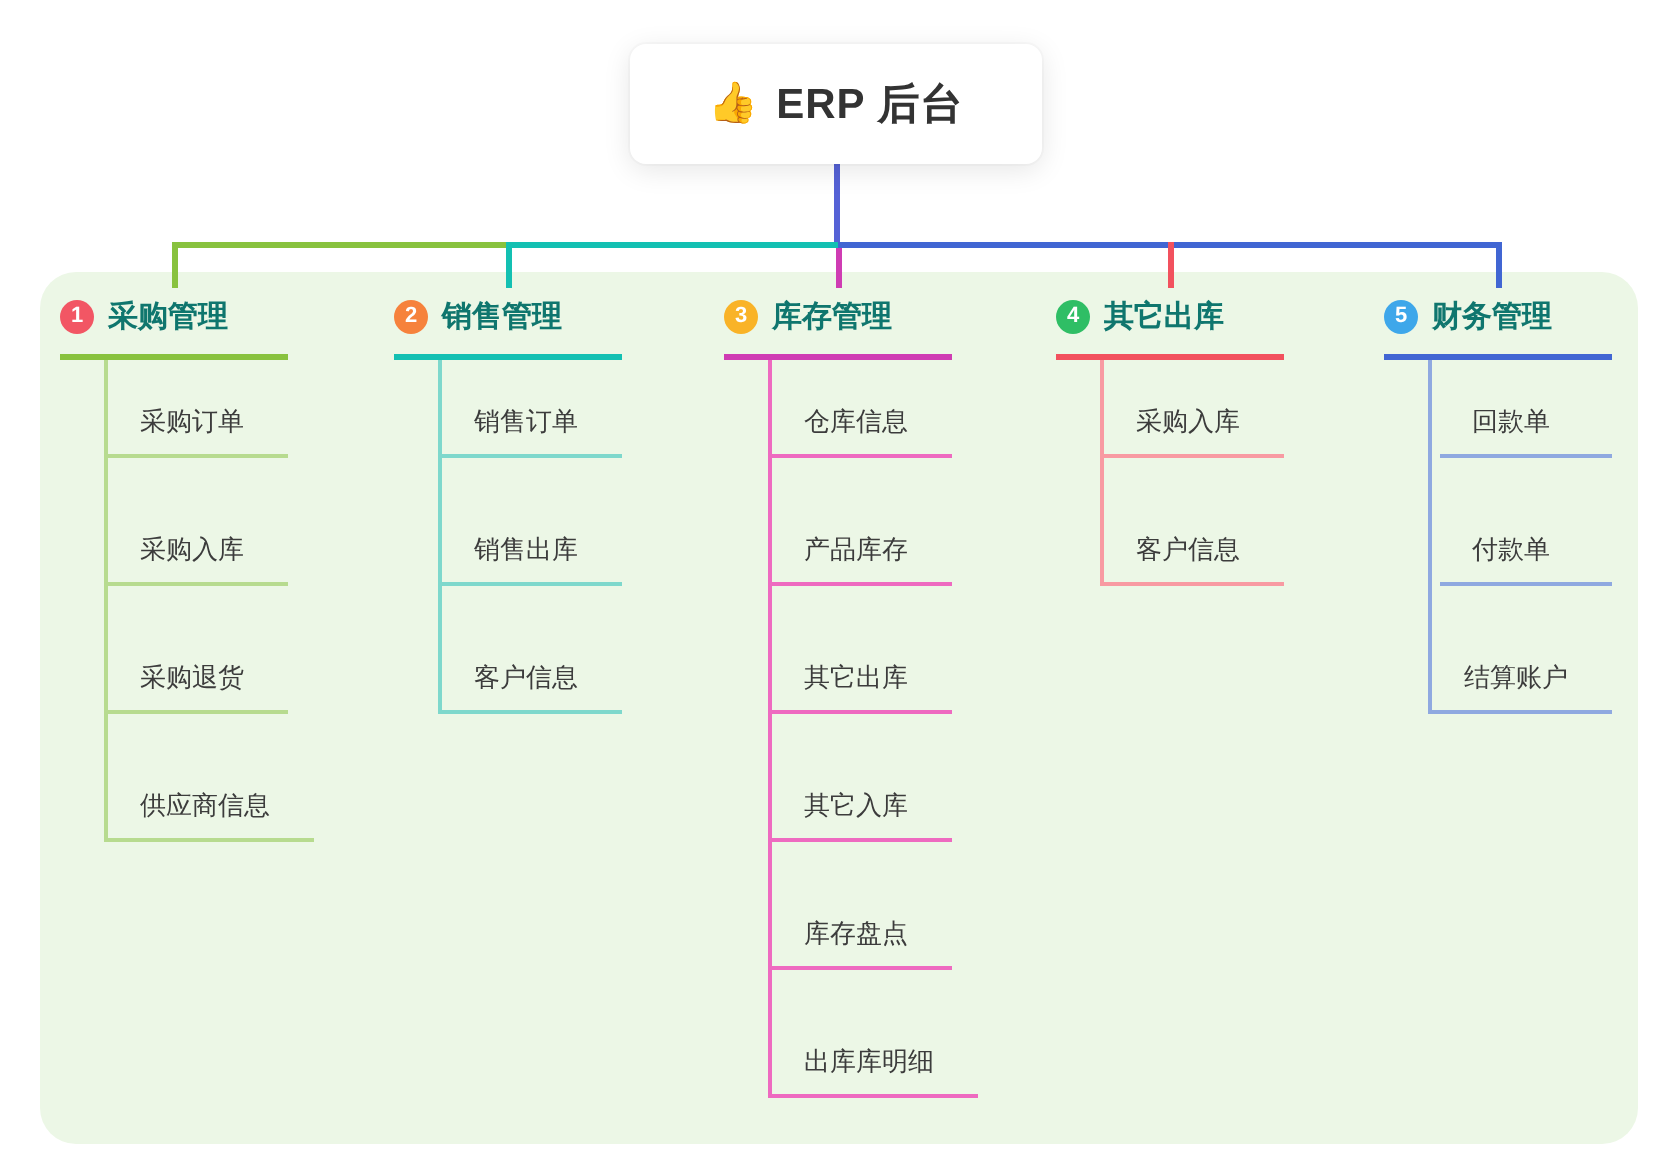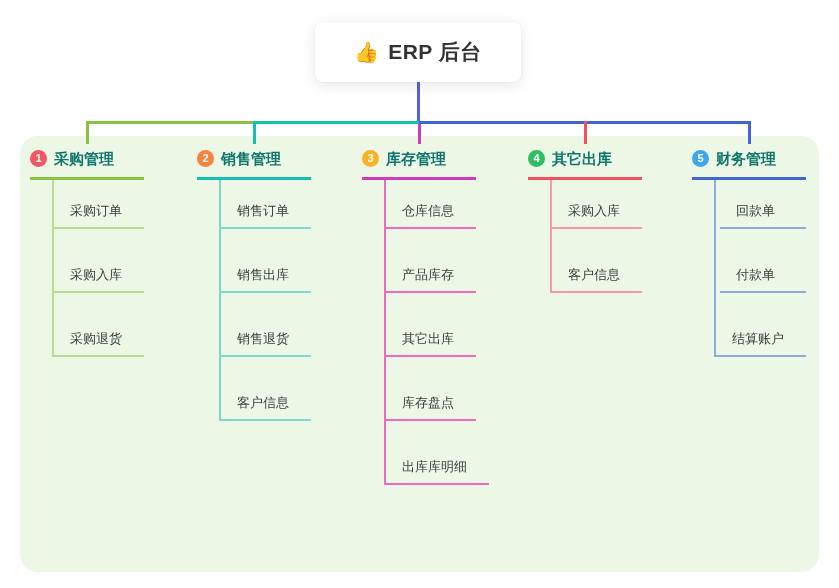--- a/index.html
+++ b/index.html
@@ -105,43 +105,44 @@
   <div class="panel" id="panel" style="background: rgb(236, 247, 230);">
       <div class="branch" style="left: 10px;">
         <div class="branch-title" style="border-bottom-color: rgb(136, 194, 62);">
           <span class="badge" style="background: rgb(242, 86, 100);">1</span>
           <span class="branch-label">采购管理</span>
         </div>
         <div class="children" style="border-left-color: rgb(183, 219, 143);">
           <div class="child" style="border-bottom-color: rgb(183, 219, 143);">采购订单</div>
           <div class="child" style="border-bottom-color: rgb(183, 219, 143);">采购入库</div>
           <div class="child" style="border-bottom-color: rgb(183, 219, 143); text-align: right;">采购退货</div>
+          <div class="child" style="border-bottom-color: rgb(183, 219, 143);">供应商信息</div>
         </div>
       </div>
       <div class="branch" style="left: 177px;">
         <div class="branch-title" style="border-bottom-color: rgb(19, 192, 178);">
           <span class="badge" style="background: rgb(246, 130, 60);">2</span>
           <span class="branch-label">销售管理</span>
         </div>
         <div class="children" style="border-left-color: rgb(126, 216, 204); text-align: center;">
           <div class="child" style="border-bottom-color: rgb(126, 216, 204);">销售订单</div>
           <div class="child" style="border-bottom-color: rgb(126, 216, 204);">销售出库</div>
-          <div class="child" style="border-bottom-color: rgb(126, 216, 204);">销售退货</div>
           <div class="child" style="border-bottom-color: rgb(126, 216, 204);">客户信息</div>
         </div>
       </div>
       <div class="branch" style="left: 342px;">
         <div class="branch-title" style="border-bottom-color: rgb(207, 60, 179);">
           <span class="badge" style="background: rgb(249, 179, 39);">3</span>
           <span class="branch-label">库存管理</span>
         </div>
         <div class="children" style="border-left-color: rgb(238, 106, 192);">
           <div class="child" style="border-bottom-color: rgb(238, 106, 192);">仓库信息</div>
           <div class="child" style="border-bottom-color: rgb(238, 106, 192);">产品库存</div>
           <div class="child" style="border-bottom-color: rgb(238, 106, 192);">其它出库</div>
+          <div class="child" style="border-bottom-color: rgb(238, 106, 192);">其它入库</div>
           <div class="child" style="border-bottom-color: rgb(238, 106, 192);">库存盘点</div>
           <div class="child" style="border-bottom-color: rgb(238, 106, 192);">出库库明细</div>
         </div>
       </div>
       <div class="branch" style="left: 508px;">
         <div class="branch-title" style="border-bottom-color: rgb(242, 81, 94);">
           <span class="badge" style="background: rgb(47, 190, 101);">4</span>
           <span class="branch-label">其它出库</span>
         </div>
         <div class="children" style="border-left-color: rgb(248, 154, 162);">

